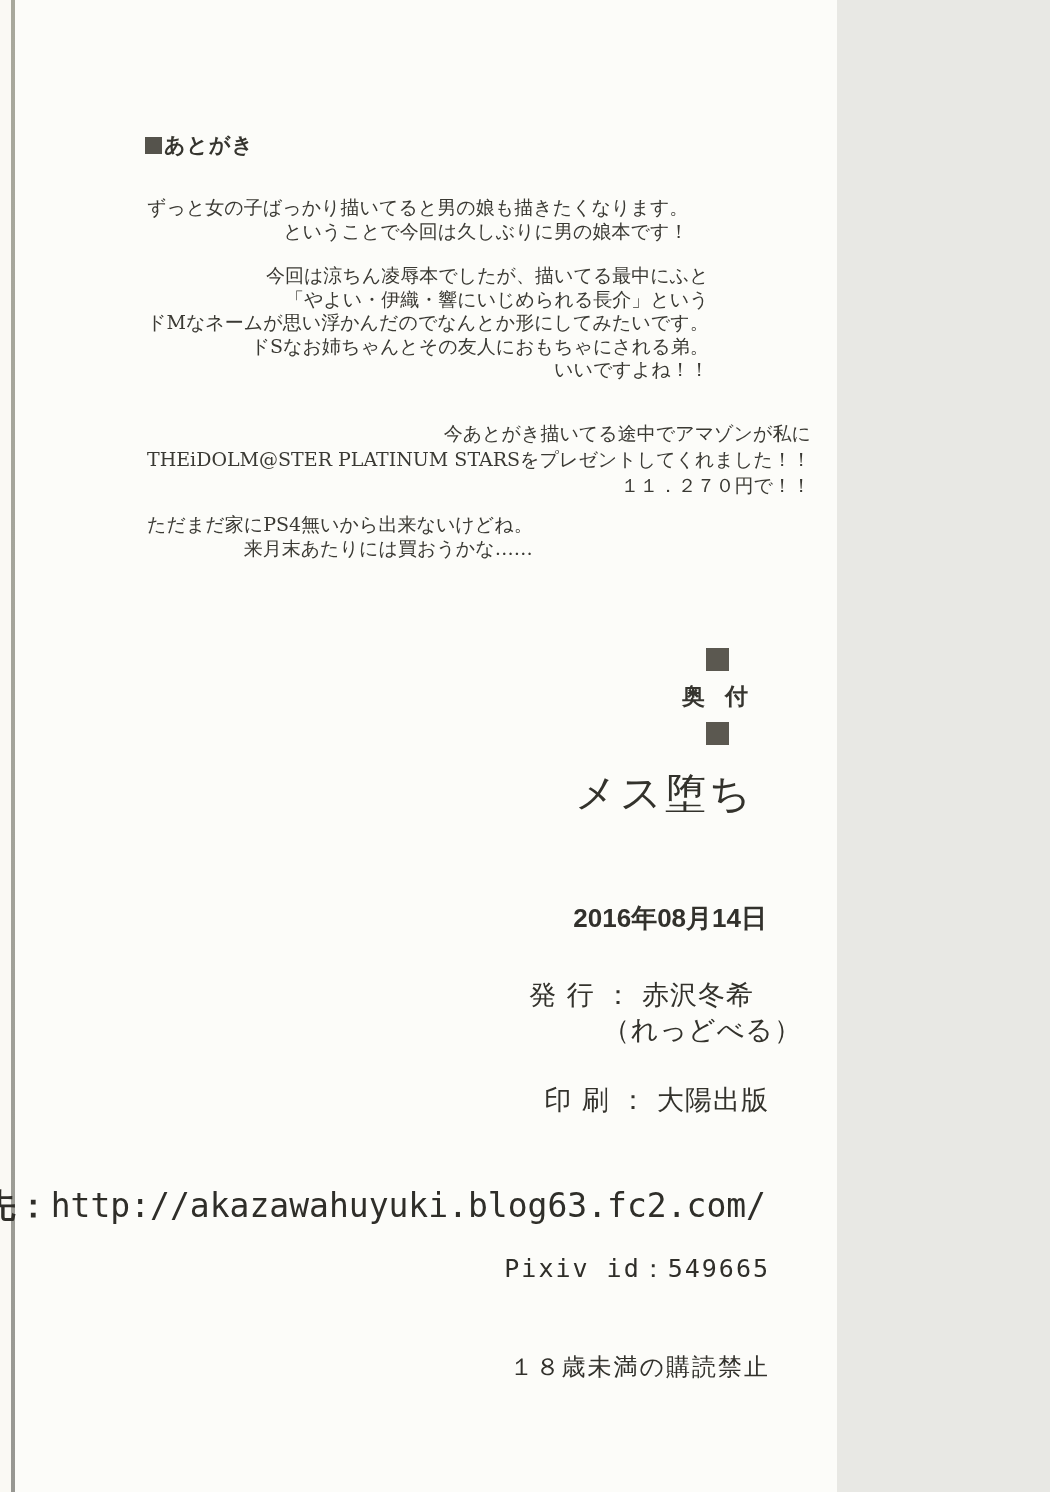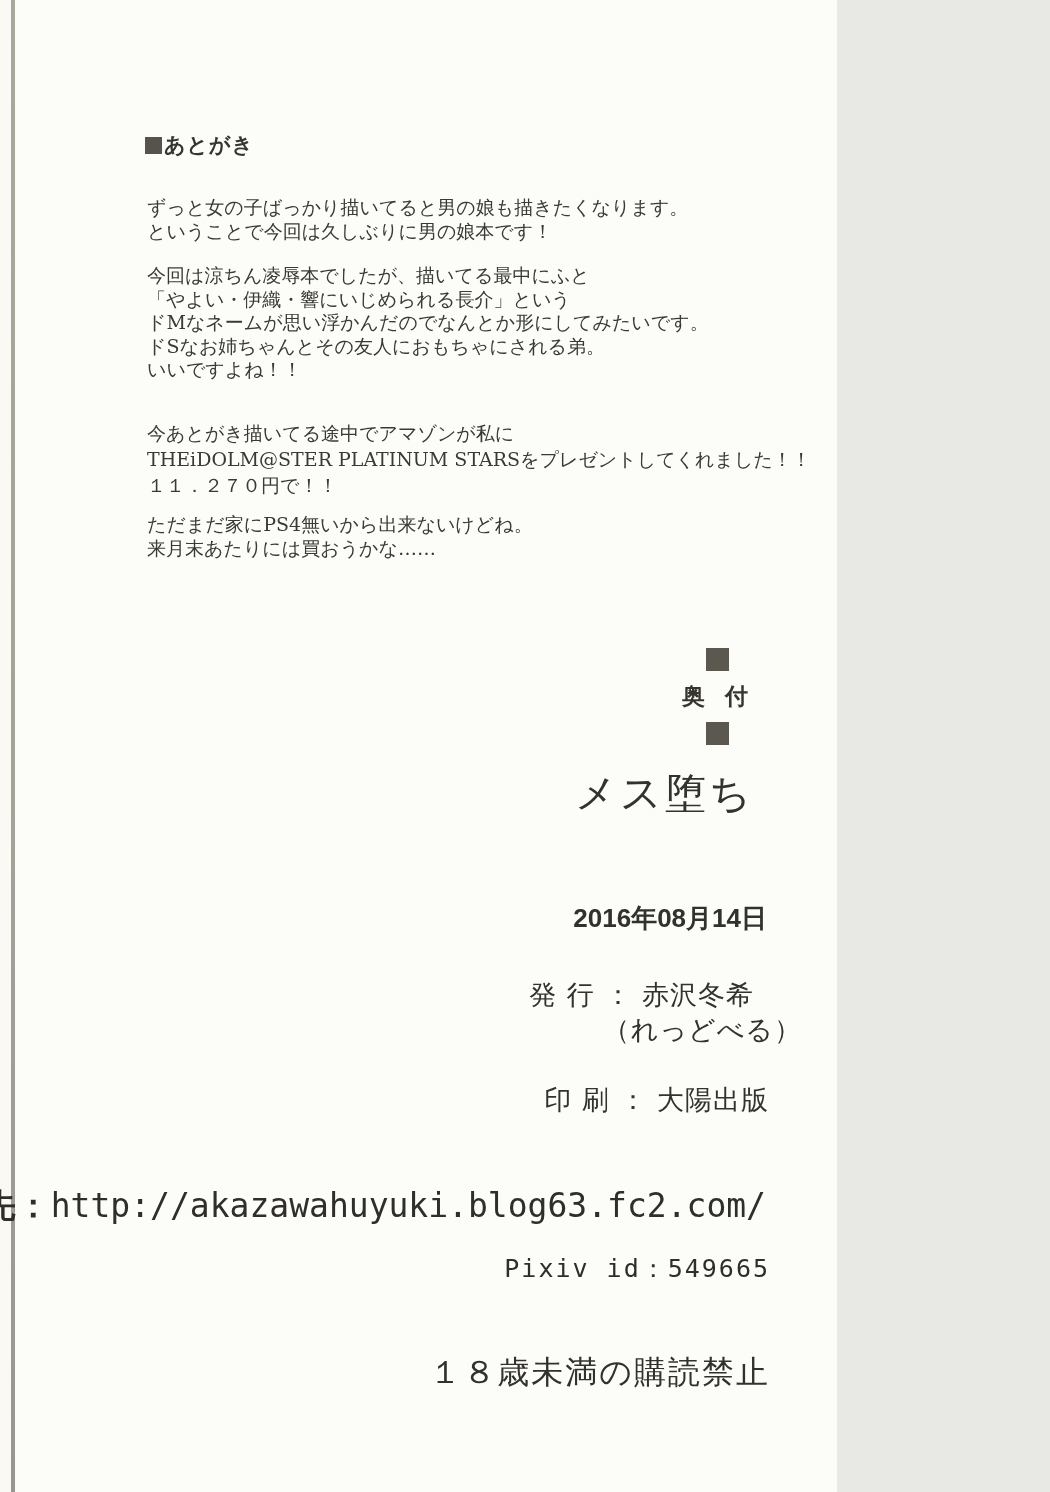--- a/index.html
+++ b/index.html
@@ -31,20 +31,21 @@
   }
   .sq-small {
     display: inline-block; width: 17px; height: 17px;
     background: #55534c; margin-right: 2px;
   }
   .para {
     position: absolute; left: 147px;
     font-size: 19px; line-height: 23.5px;
     white-space: nowrap;
     color: #3a3933;
+    text-align: right;
   }
   .para-1 { top: 196px; }
   .para-2 { top: 264px; }
   .para-3 { top: 420px; line-height: 26px; }
   .para-4 { top: 513px; }
 
   
   .okuzuke-header {
     position: absolute; top: 648px; right: 83px;
     font-size: 23px; font-weight: bold;
@@ -88,21 +89,21 @@
   .mono {
     font-family: "DejaVu Sans Mono", "Liberation Mono", monospace;
   }
   .pixiv-line {
     position: absolute; top: 1252px; right: 67px;
     font-size: 25px; letter-spacing: 2px; color: #2f2e29; margin-left: 12px;
   }
   .age-notice {
     position: absolute; top: 1351px; right: 67px;
     font-family: "Liberation Sans", sans-serif;
-    font-size: 32px; letter-spacing: 2px; color: #32312c;
+    font-size: 24px; letter-spacing: 2px; color: #32312c;
   }
 </style>
 </head>
 <body>
 
 <div class="page">
 
   <div class="edge-strip"></div>
   <div class="edge-line"></div>
 

